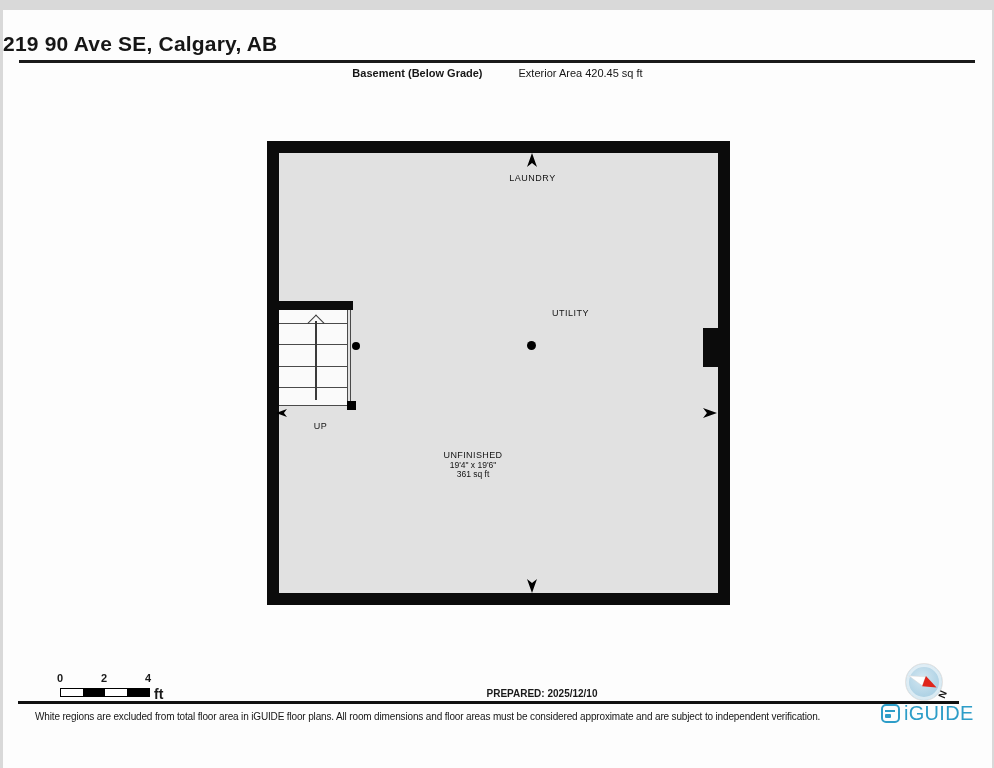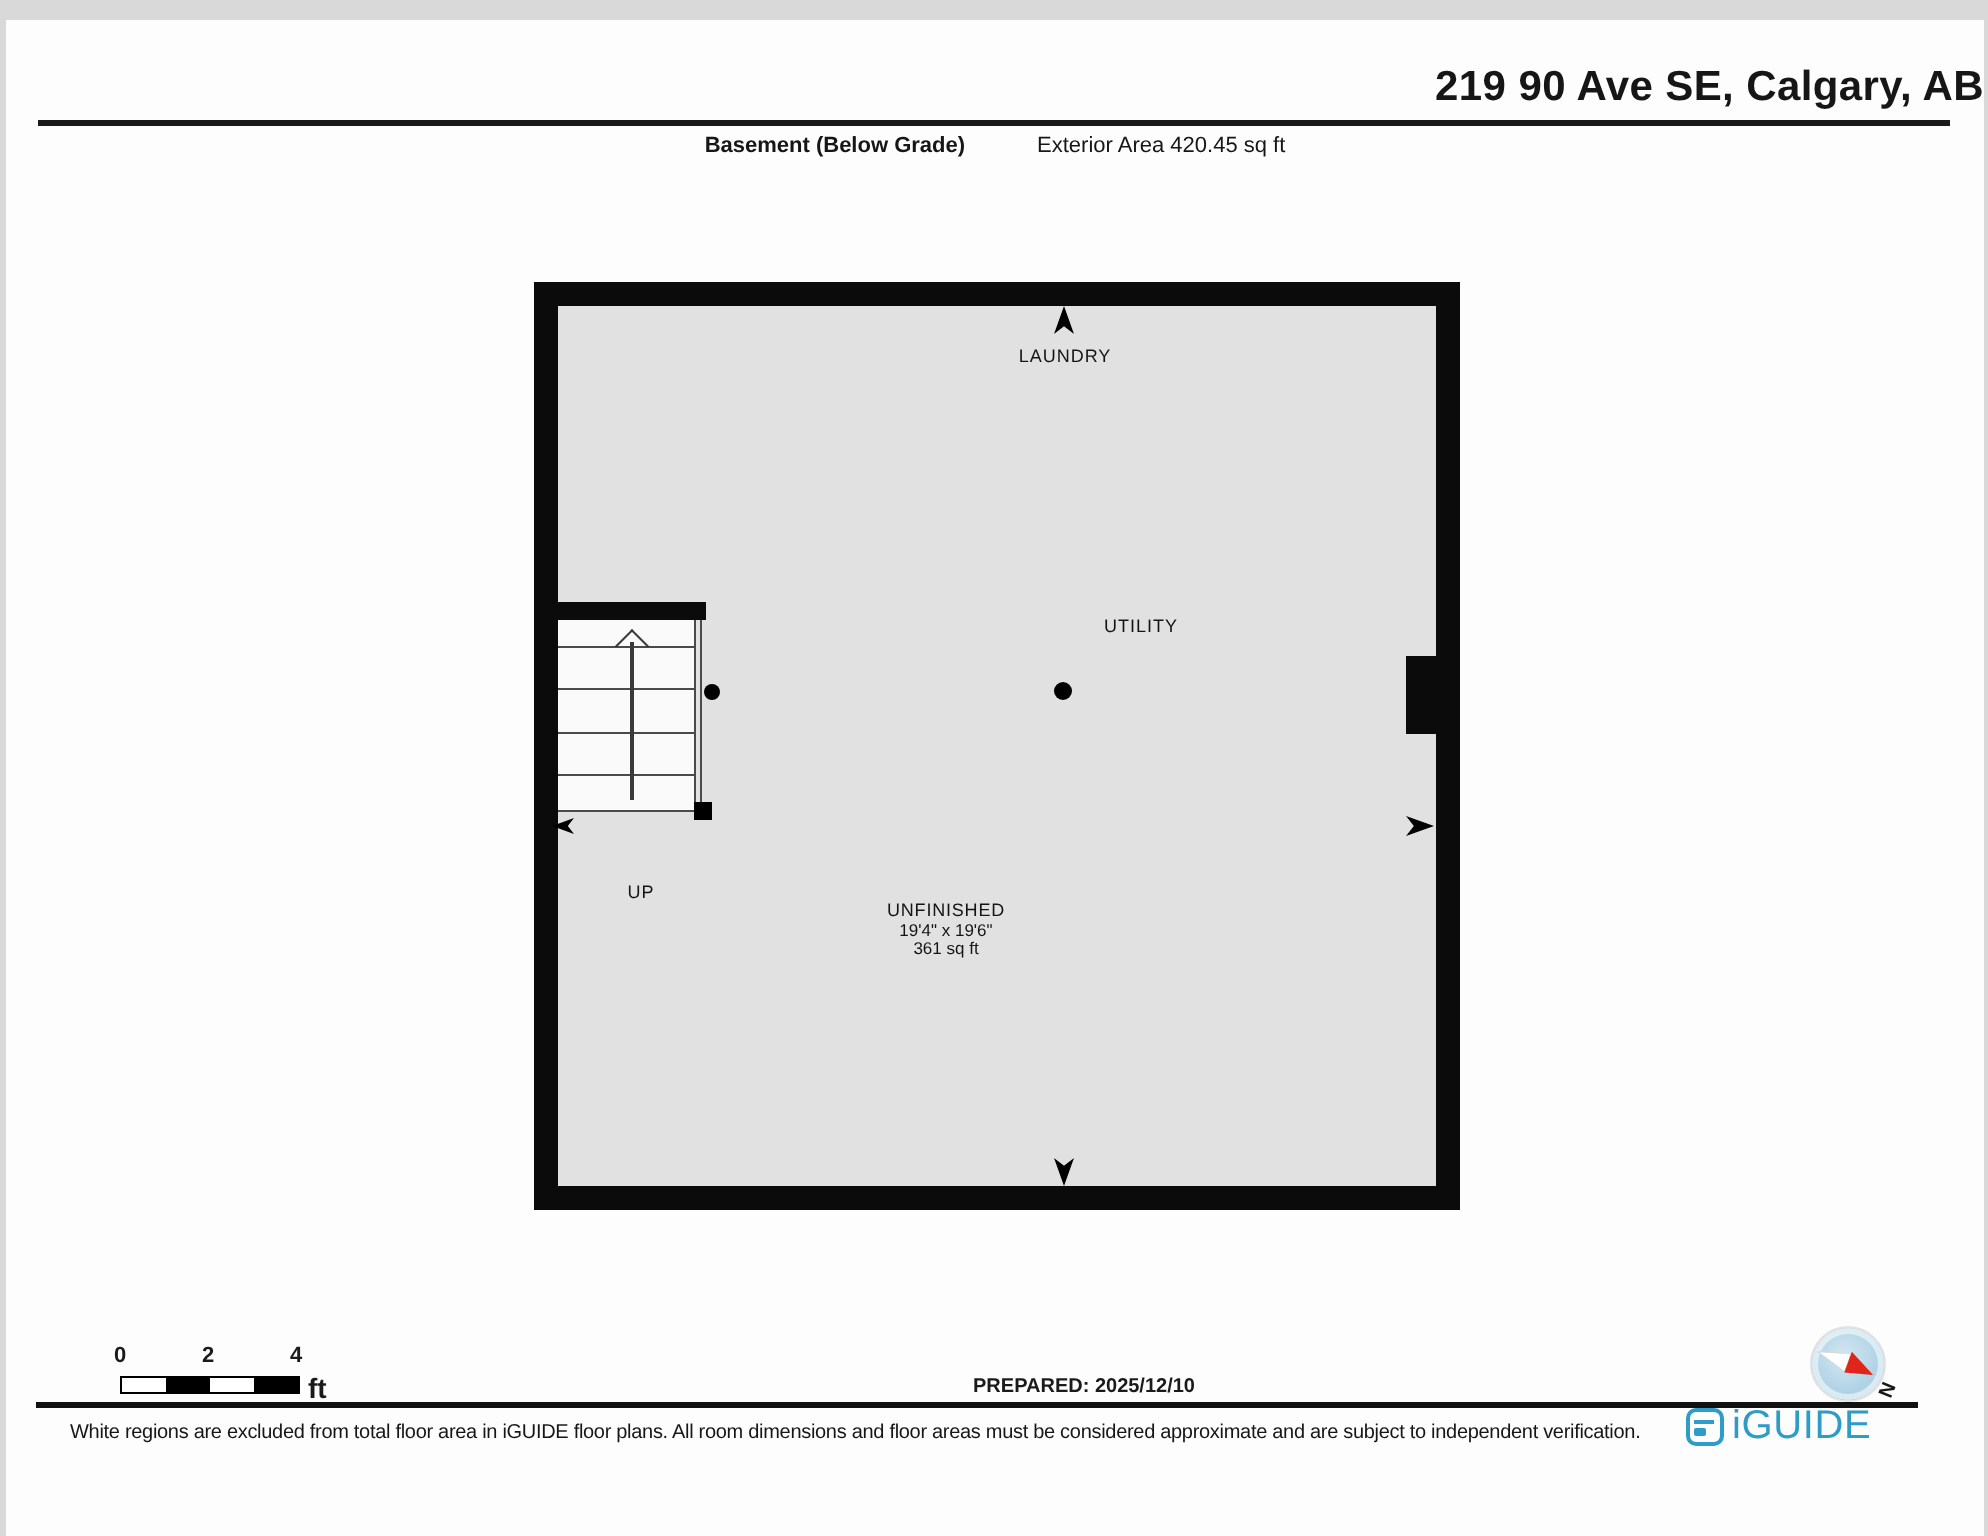--- a/index.html
+++ b/index.html
@@ -5,21 +5,21 @@
   html,body{margin:0;padding:0;}
   body{
     width:994px;height:768px;position:relative;overflow:hidden;
     background:#d9d9d9;
     font-family:"Liberation Sans", sans-serif;
     color:#111;
   }
   .page{position:absolute;left:3px;top:10px;right:2px;bottom:0;background:#fdfdfd;}
 
   
-  .title{position:absolute;left:0;right:0;top:22px;text-align:right;
+  .title{position:absolute;left:0;right:0;top:22px;text-align:left;
     font-size:21px;font-weight:700;letter-spacing:.2px;color:#161616;}
   .header-rule{position:absolute;left:16px;top:50px;width:956px;height:3px;background:#1a1a1a;}
   .subtitle{position:absolute;left:0;right:0;top:57px;display:flex;justify-content:center;gap:18px;
     font-size:11px;color:#161616;}
   .subtitle .floor{font-weight:700;}
   .subtitle .area{font-weight:400;padding-left:18px;}
 
   
   .plan{position:absolute;left:264px;top:131px;width:463px;height:464px;
     box-sizing:border-box;border:12px solid #0b0b0b;background:#e1e1e1;}
@@ -67,21 +67,21 @@
   .compass .disc{position:absolute;left:0;top:0;width:36px;height:36px;border-radius:50%;
     background:radial-gradient(circle at 45% 40%, #d4e7f1 0%, #b2d4e6 55%, #9fc9de 100%);
     border:1px solid #e2e2e2;box-shadow:inset 0 0 0 3px rgba(255,255,255,.55);}
   .compass svg{position:absolute;left:0;top:0;}
   .compass .north{position:absolute;left:34px;top:26px;font-size:10px;font-weight:700;color:#161616;
     transform:rotate(112deg);}
 
   
   .footer-rule{position:absolute;left:15px;top:691px;width:941px;height:3px;background:#111;}
   .disclaimer{position:absolute;left:32px;top:701px;font-size:10px;letter-spacing:-.15px;color:#161616;white-space:nowrap;}
-  .brand{position:absolute;left:840px;top:694px;display:flex;align-items:center;gap:4px;}
+  .brand{position:absolute;left:878px;top:694px;display:flex;align-items:center;gap:4px;}
   .brand-icon{position:relative;width:19px;height:19px;border:2.4px solid #2d9dc8;border-radius:5px;box-sizing:border-box;}
   .brand-icon .bar{position:absolute;left:2px;top:4px;width:10px;height:2.2px;background:#2d9dc8;}
   .brand-icon .blob{position:absolute;left:2px;top:7.5px;width:6px;height:4.5px;background:#2d9dc8;border-radius:1px;}
   .brand-text{font-size:20px;color:#2d9dc8;font-weight:400;letter-spacing:.3px;line-height:19px;}
 </style>
 </head>
 <body>
 
 <div class="page">
 
@@ -120,21 +120,21 @@
     <div class="tread" style="left:0px;top:191px;width:69px;"></div>
     <div class="tread" style="left:0px;top:213px;width:69px;"></div>
     <div class="tread" style="left:0px;top:234px;width:69px;"></div>
     <div class="tread" style="left:0px;top:252px;width:73px;"></div>
     <div class="railing" style="left:68px;top:157px;height:96px;"></div>
     <div class="stair-shaft" style="left:36px;top:168px;height:79px;"></div>
     <div class="stair-chevron" style="left:31px;top:164px;"></div>
     <div class="dot" style="left:73px;top:189px;width:8px;height:8px;"></div>
     <div class="newel-square" style="left:68px;top:248px;width:9px;height:9px;"></div>
     <div class="abs arrow-left-small" style="left:-3px;top:256px;"></div>
-    <div class="room-label" style="left:36px;top:268px;margin-top:20px;">UP</div>
+    <div class="room-label" style="left:36px;top:268px;">UP</div>
   </div>
 
   <div class="scalebar">
     <span class="tick" style="left:7px;">0</span>
     <span class="tick" style="left:51px;">2</span>
     <span class="tick" style="left:95px;">4</span>
     <div class="bar">
       <div class="seg" style="background:#fff;"></div>
       <div class="seg" style="background:#000;"></div>
       <div class="seg" style="background:#fff;"></div>

